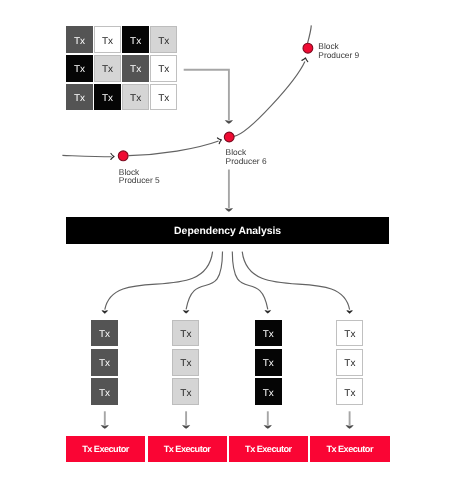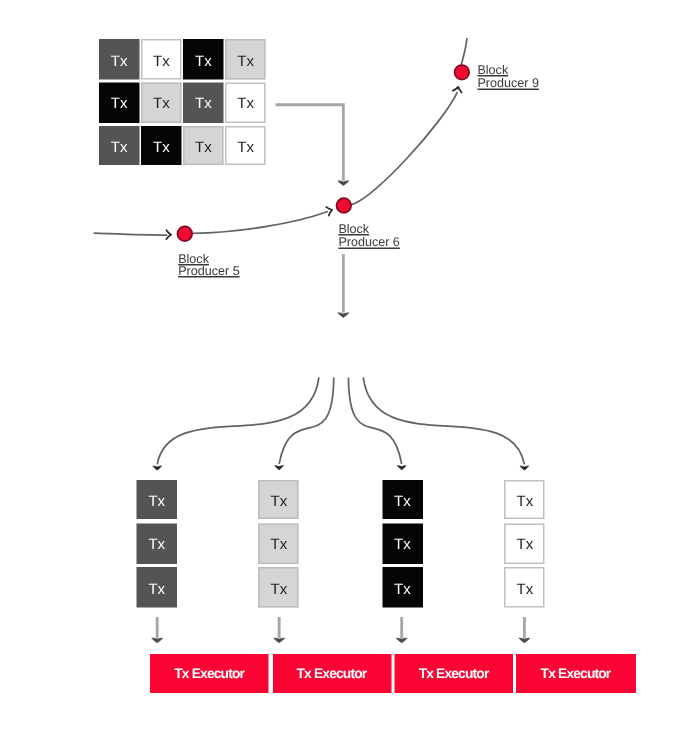--- a/index.html
+++ b/index.html
@@ -39,28 +39,28 @@
     position: absolute; background: #000000; color: #ffffff;
     display: flex; align-items: center; justify-content: center;
     font-weight: bold; font-size: 10.4px; letter-spacing: 0;
   }
   .depbar span { position: relative; top: 1.2px; filter: blur(0px); }
 
   
   .exec {
     position: absolute; background: #fa0534; color: #ffffff;
     display: flex; align-items: center; justify-content: center;
-    font-weight: bold; font-size: 9.2px; letter-spacing: -0.55px; text-indent: -0.55px; margin-left: 34px;
+    font-weight: bold; font-size: 9.2px; letter-spacing: -0.55px; text-indent: -0.55px;
   }
   .exec span { position: relative; top: -0.1px; filter: blur(0px); }
 
   
   .bp-label {
     position: absolute; font-size: 8.4px; line-height: 8.75px;
-    color: #3a3a3a; white-space: nowrap; filter: blur(0px); text-decoration: underline;
+    color: #3a3a3a; white-space: nowrap; filter: blur(0px);
   }
 </style>
 </head>
 <body>
 
 <div id="stage">
   <svg class="layer" id="connectors" viewBox="0 0 461 490">
 
     <path class="chain" d="M 62.4 155.4 C 80 156.0 96 156.7 111.6 156.7"></path>
     <path class="vhead" d="M -3 -3.2 C -1.35 -2.09 -0.48 -0.87 0 0 C 0.48 -0.87 1.35 -2.09 3 -3.2" transform="translate(114.1,156.5) rotate(-89)"></path>
@@ -129,20 +129,23 @@
     <div class="tx-cell sh-black" style="left: 94.1px; top: 83.6px; width: 26.9px; height: 26.8px;">
       <span>Tx</span>
     </div>
     <div class="tx-cell sh-light" style="left: 122.2px; top: 83.6px; width: 26.9px; height: 26.8px;">
       <span>Tx</span>
     </div>
     <div class="tx-cell sh-white" style="left: 150.3px; top: 83.6px; width: 26.9px; height: 26.8px;">
       <span>Tx</span>
     </div>
   </div>
+  <div class="depbar" style="left: 66.2px; top: 217.2px; width: 322.9px; height: 26.6px;">
+    <span>Dependency Analysis</span>
+  </div>
   <div class="queues">
     <div class="tx-cell sh-dark" style="left: 91px; top: 319.6px; width: 27px; height: 26.5px;">
       <span>Tx</span>
     </div>
     <div class="tx-cell sh-dark" style="left: 91px; top: 349px; width: 27px; height: 26.5px;">
       <span>Tx</span>
     </div>
     <div class="tx-cell sh-dark" style="left: 91px; top: 378.4px; width: 27px; height: 26.5px;">
       <span>Tx</span>
     </div>

